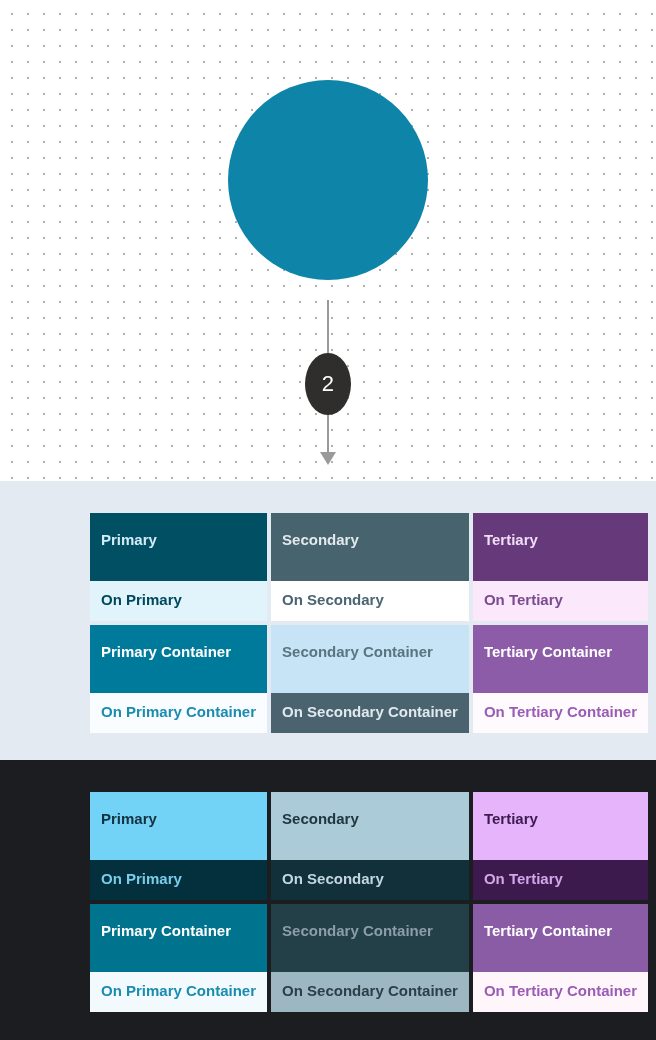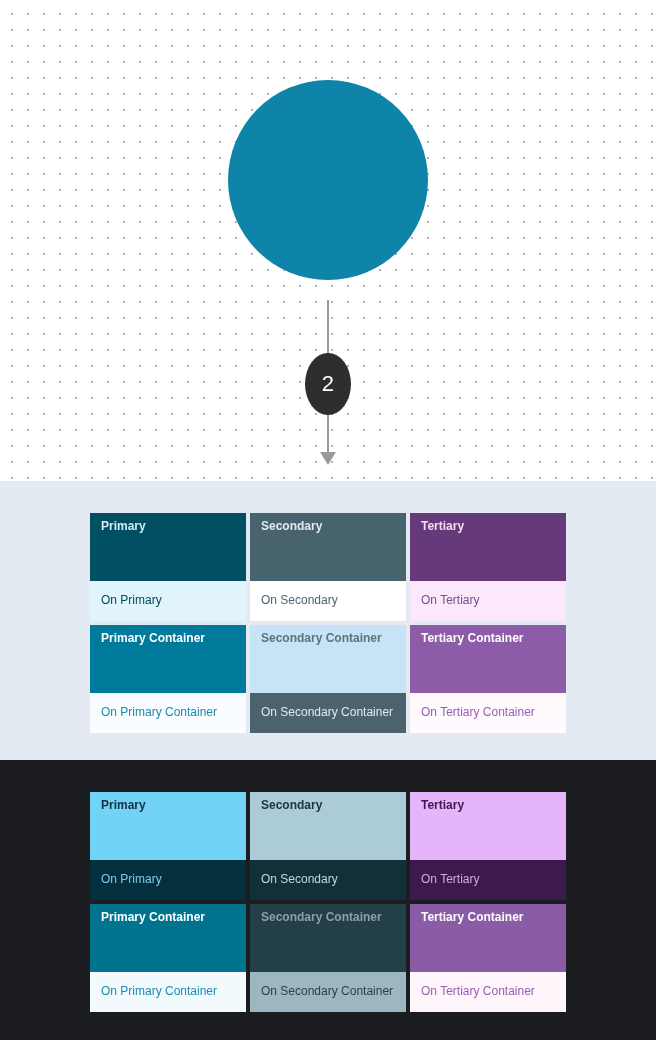--- a/index.html
+++ b/index.html
@@ -91,30 +91,30 @@
   }
 
   .swatch-col {
     display: flex;
     flex-direction: column;
   }
 
   .swatch-block {
     height: 68px;
     box-sizing: border-box;
-    padding: 6px 11px 0 11px;
-    font-size: 12px;
+    padding: 20px 11px 0 11px;
+    font-size: 15px;
     line-height: 14px;
     font-weight: 700;
     white-space: nowrap;
     overflow: hidden;
   }
   .swatch-block.on {
     height: 40px;
-    font-weight: 400;
+    font-weight: 700;
     padding-top: 12px;
   }
 
   .group-gap { height: 4px; }
 </style>
 </head>
 <body>
 
 <div class="canvas-section">
   <div class="shape-circle" style="background: rgb(14, 132, 168);"></div>

